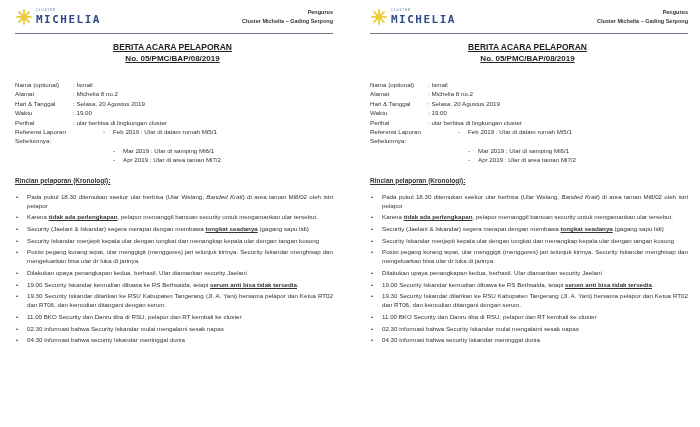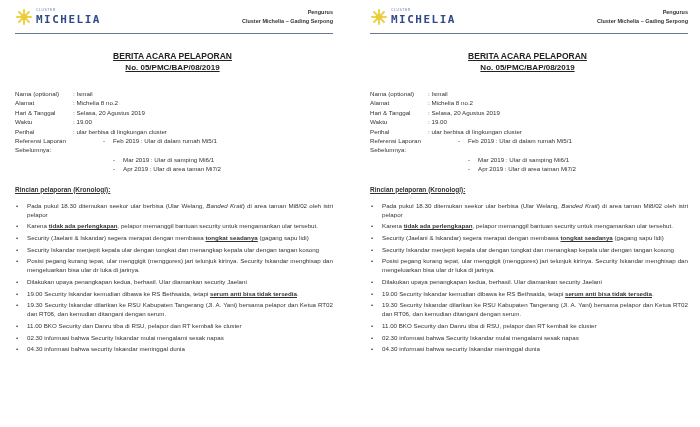--- a/index.html
+++ b/index.html
@@ -3,21 +3,21 @@
   <meta charset="utf-8">
   <style>
     * { box-sizing: border-box; margin: 0; padding: 0; }
     html, body { width: 700px; height: 427px; overflow: hidden; background: #ffffff; }
     body { position: relative; font-family: "Liberation Sans", "DejaVu Sans", sans-serif; color: #2a2a2a; }
     .page {
       position: absolute; top: 0; width: 345px; height: 427px; background: #fff; overflow: hidden;
     }
     .page.left { left: 0; }
     .page.right { left: 355px; }
-    .header { position: relative; height: 34px; margin: 0 12px 17px 15px; }
+    .header { position: relative; height: 34px; margin: 0 12px 8px 15px; }
     .logo { position: absolute; left: 0; top: 8px; display: flex; align-items: center; }
     .logo-icon { width: 18px; height: 18px; position: relative; margin-right: 3px; }
     .logo-icon span { position: absolute; left: 8px; top: 1px; width: 2px; height: 16px; background: #e8d34a; border-radius: 1px; }
     .logo-icon span:nth-child(2) { transform: rotate(45deg); }
     .logo-icon span:nth-child(3) { transform: rotate(90deg); }
     .logo-icon span:nth-child(4) { transform: rotate(135deg); }
     .logo-icon .core { left: 6px; top: 6px; width: 6px; height: 6px; border-radius: 50%; background: #f0c83a; transform: none; }
     .logo-text { display: flex; flex-direction: column; line-height: 1; }
     .logo-small { font-size: 3.5px; color: #6a7ea8; letter-spacing: 0.5px; margin-bottom: 1px; }
     .logo-big { font-family: "DejaVu Sans Mono", monospace; font-size: 11px; font-weight: bold; color: #2f4a86; letter-spacing: 1.5px; }

